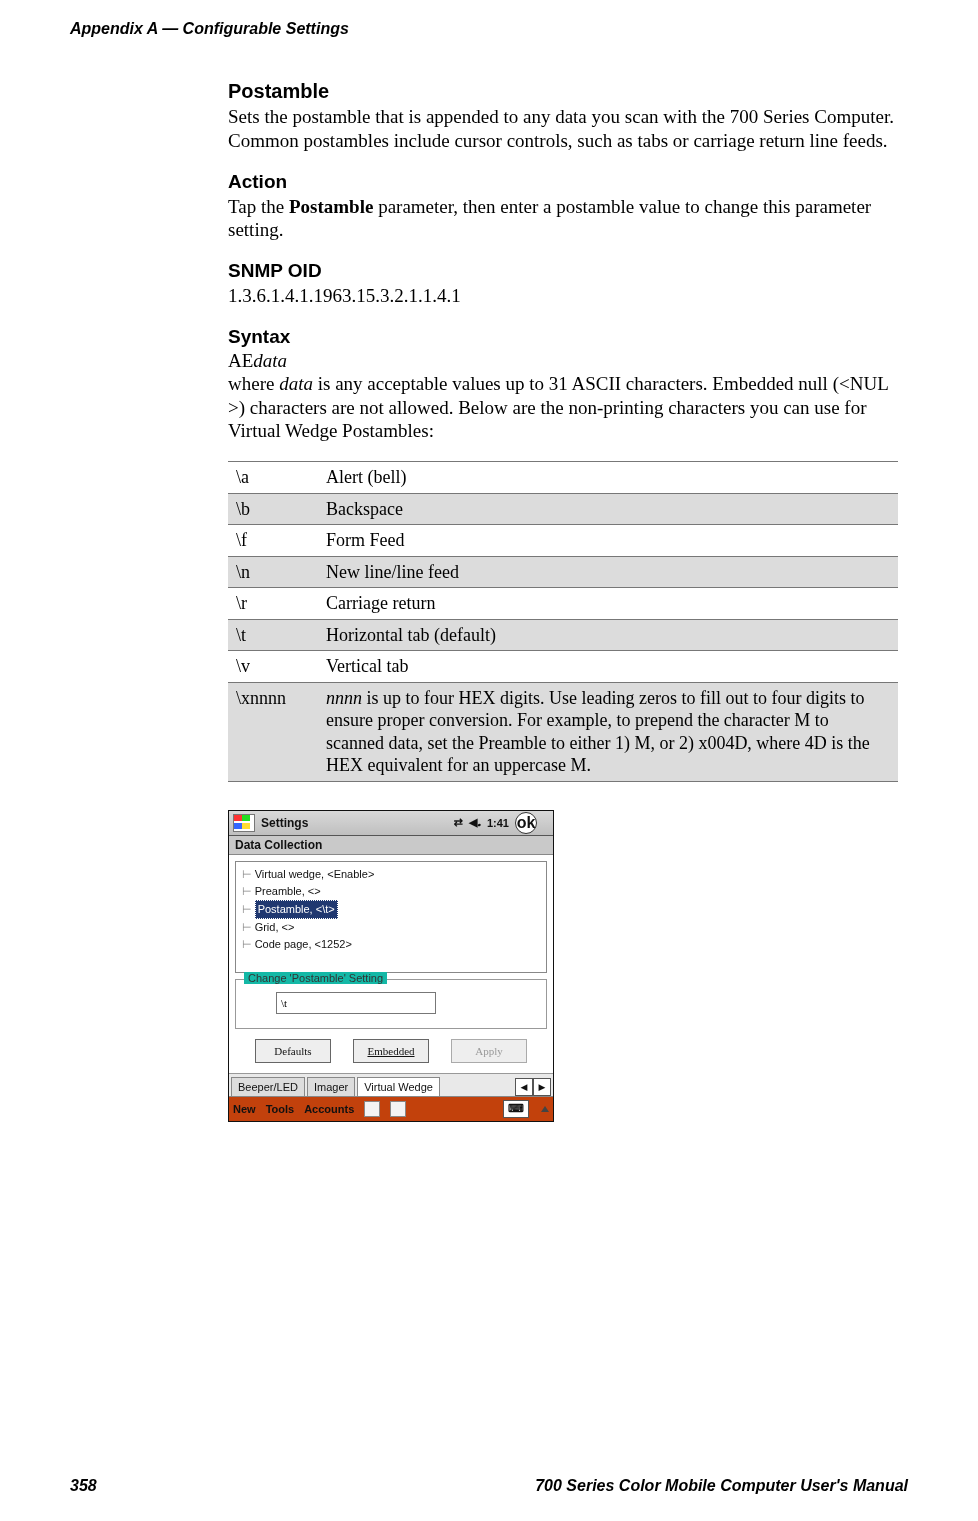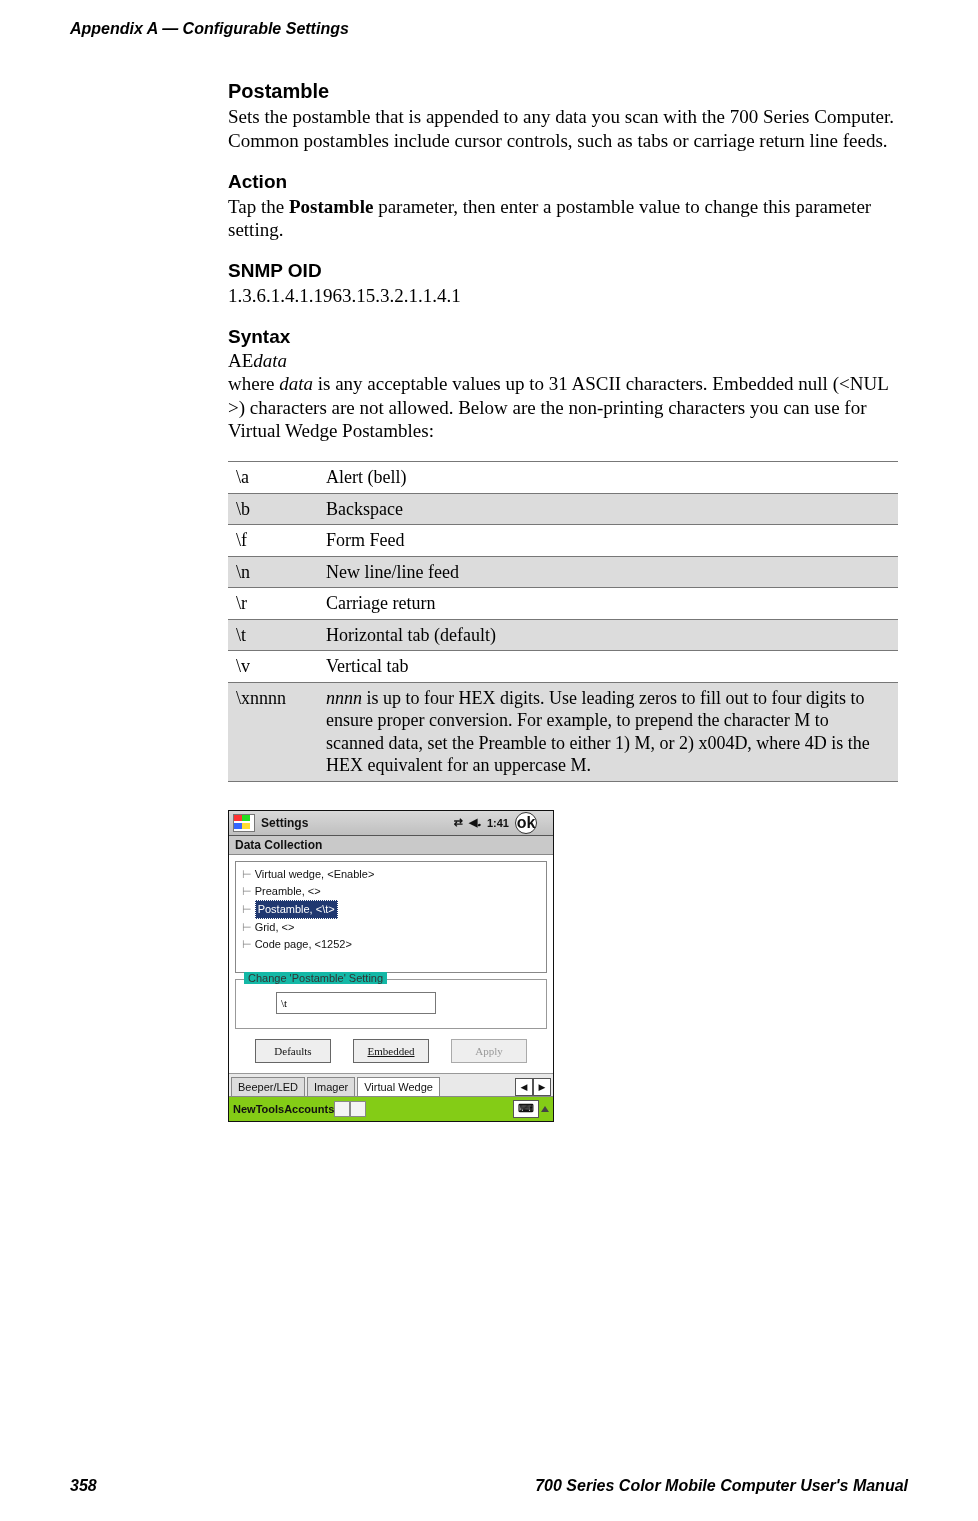--- a/index.html
+++ b/index.html
@@ -129,22 +129,22 @@
     font-size:11px;
     justify-content:center;
   }
   .tab,.tab-active{
     padding:3px 6px;border:1px solid #888;border-bottom:none;margin-left:2px;background:#ddd;
   }
   .tab-active{background:#fff;font-weight:400;}
   .tab-scroll{margin-left:auto;margin-right:2px;display:flex;}
   .tab-scroll .sbtn{width:16px;height:16px;border:1px solid #555;background:#fff;display:flex;align-items:center;justify-content:center;font-size:9px;}
   .bottombar{
-    display:flex;align-items:center;height:24px;background:#84cc16;border-top:1px solid #888;
-    font-size:11px;font-weight:700;padding:0 4px;
+    display:flex;align-items:center;height:24px;background:#c2410c;border-top:1px solid #888;
+    font-size:11px;font-weight:700;padding:0 4px;gap:10px;
   }
   .bottombar .spacer{flex:1;}
   .kbdbtn{width:24px;height:16px;border:1px solid #555;background:#fff;display:flex;align-items:center;justify-content:center;}
   .tri{border-left:4px solid transparent;border-right:4px solid transparent;border-bottom:6px solid #444;margin-left:2px;}
   .smicon{width:14px;height:14px;border:1px solid #888;background:#f4f4f4;}
 
   .footer{
     position:absolute;bottom:26px;left:70px;right:70px;
     display:flex;justify-content:space-between;
     font-family: Arial, Helvetica, sans-serif;

